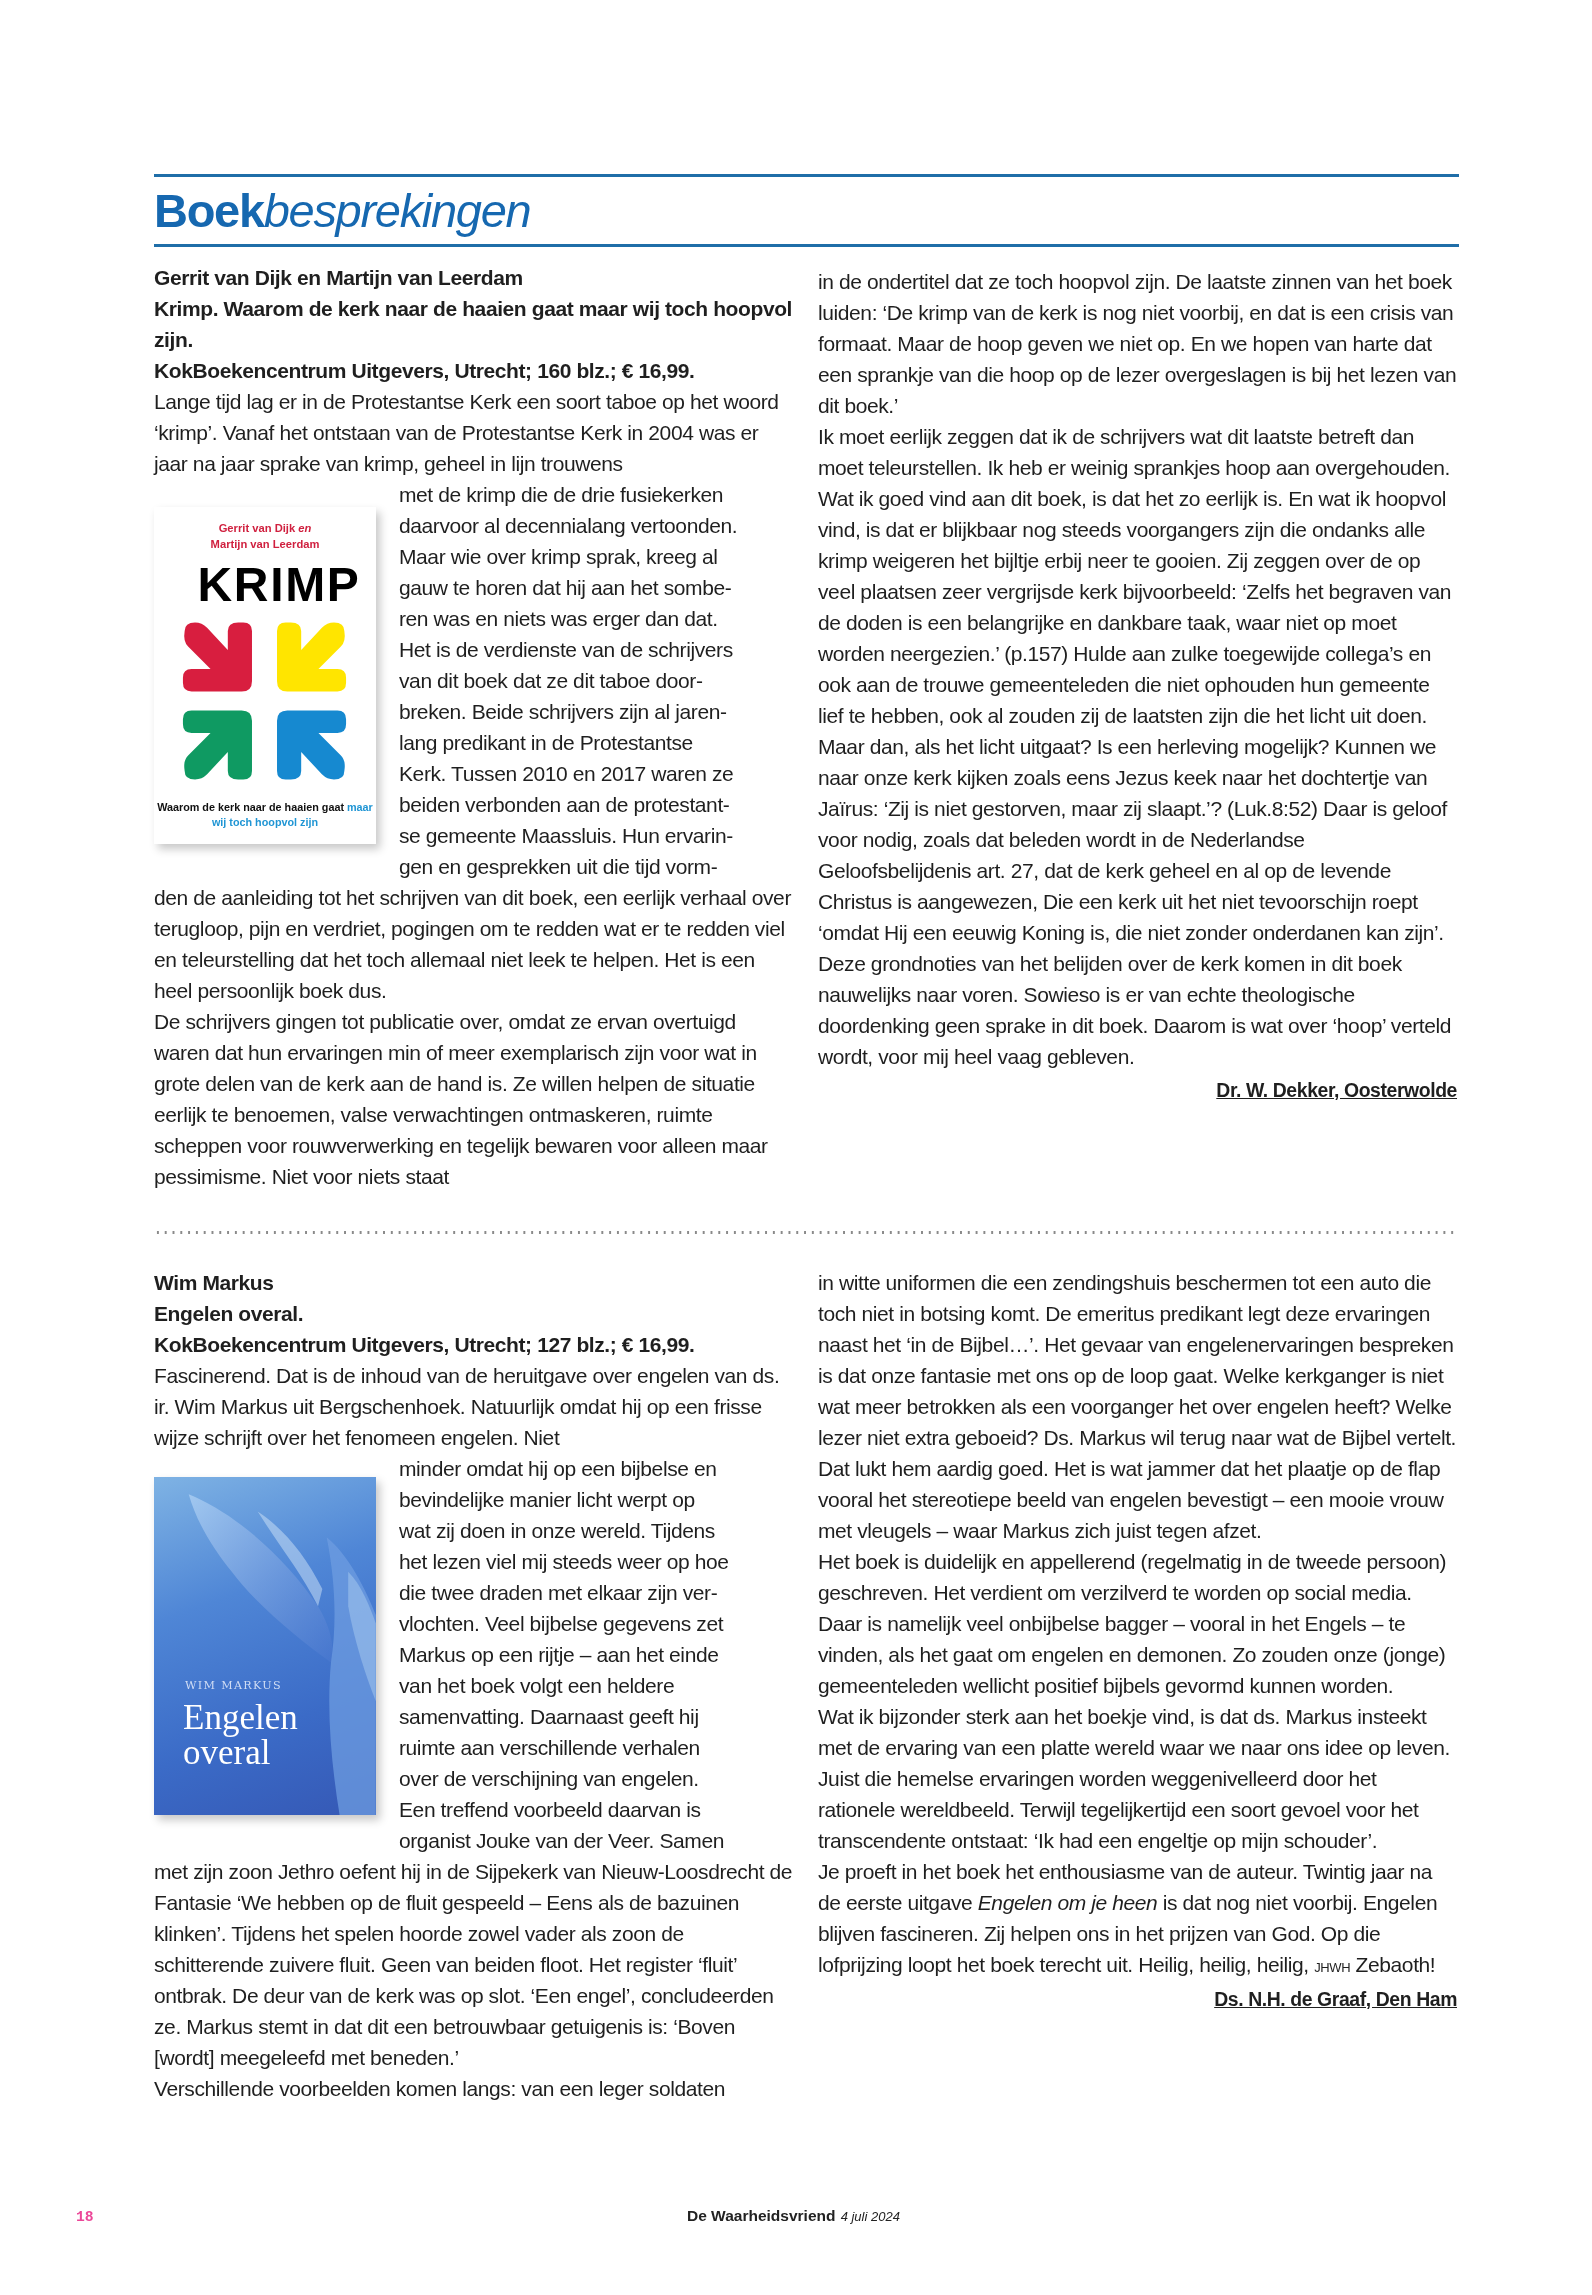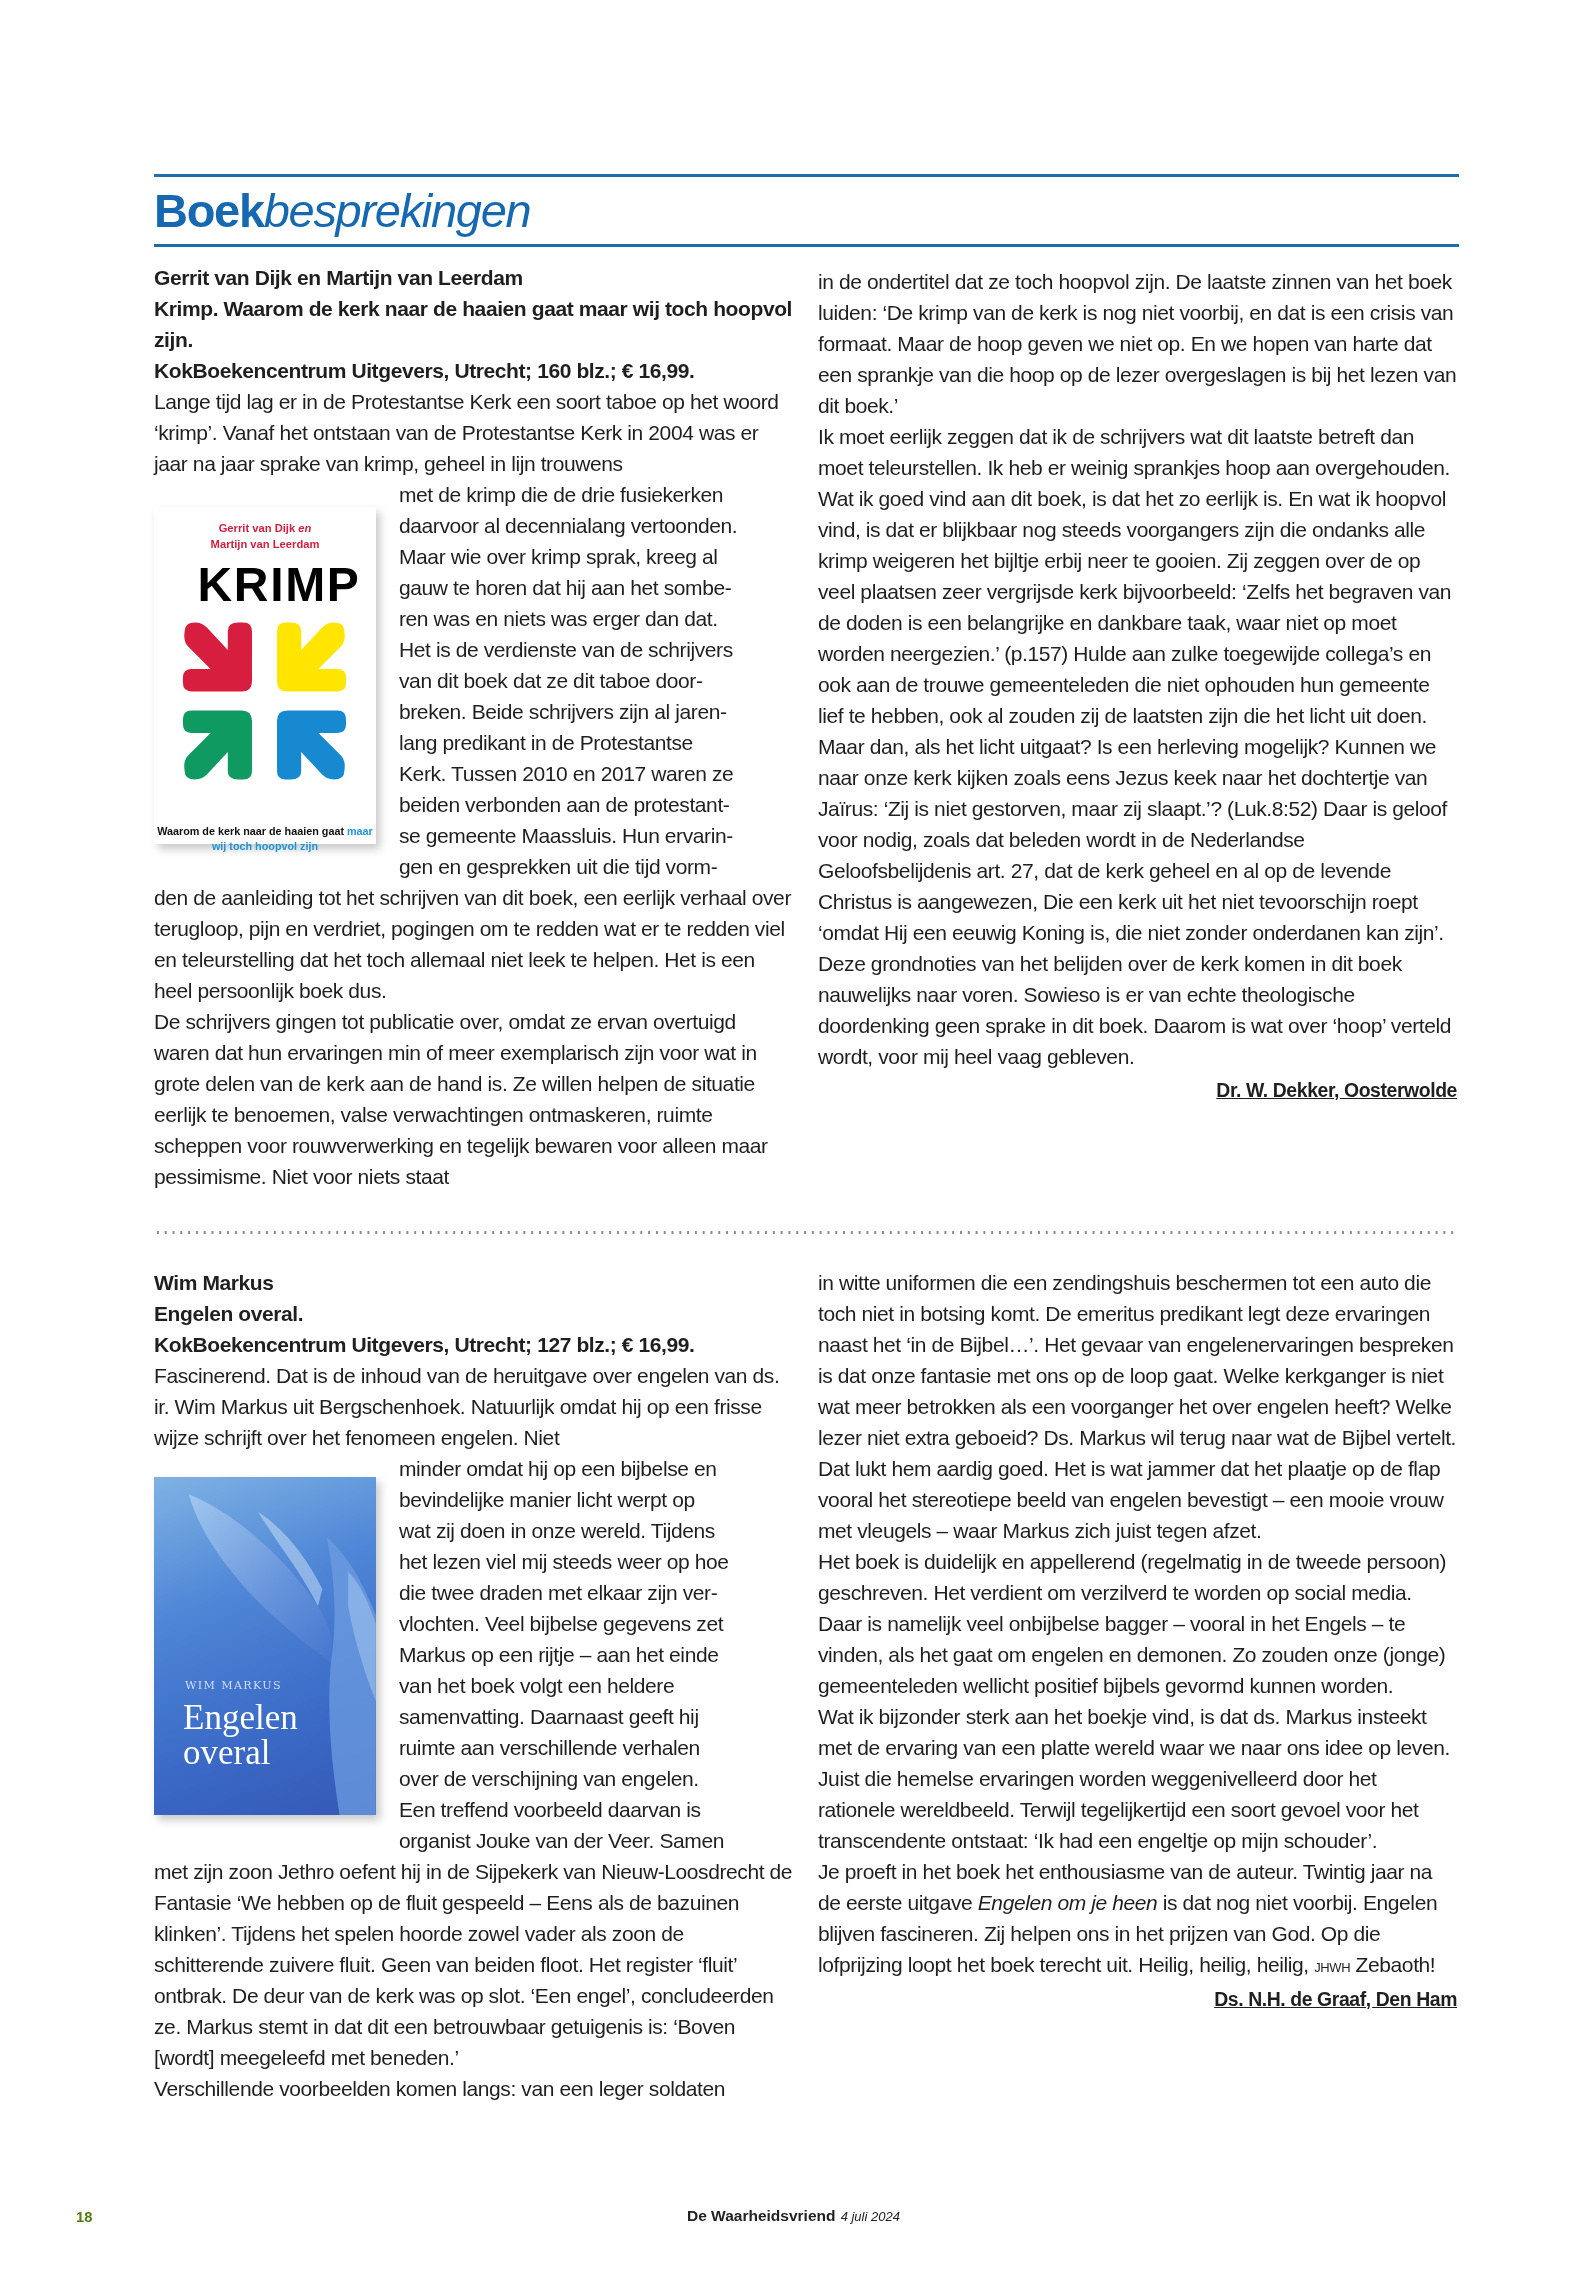--- a/index.html
+++ b/index.html
@@ -36,32 +36,32 @@
 
   .cover { position:absolute; box-shadow:3.5px 5.2px 8.6px rgba(0,0,0,0.22); }
   .cover.krimp { left:154px; top:507px; width:222px; height:337px; background:#fff; }
   .krimp .authors { position:absolute; left:0; width:100%; top:14px; text-align:center;
                     color:#d0203f; font-weight:bold; font-size:11.2px; line-height:15.5px; }
   .krimp .authors .en { font-style:italic; }
   .krimp .word { position:absolute; left:14px; width:100%; top:52px; text-align:center;
                  font-size:48px; font-weight:bold; letter-spacing:1.7px; color:#000; line-height:52px; }
   .krimp svg.arrows { position:absolute; left:22.4px; top:112px; width:177px; height:164px; }
   .krimp .sub { position:absolute; left:0; width:100%; top:293px; text-align:center;
-                font-size:10.8px; font-weight:bold; color:#111; line-height:14.7px;margin-top:24px; }
+                font-size:10.8px; font-weight:bold; color:#111; line-height:14.7px; }
   .krimp .sub .blue { color:#1f95d4; }
 
   .cover.engelen { left:154px; top:1477px; width:222px; height:338px;
         background:linear-gradient(160deg,#7fb3e4 0%,#4f86d6 35%,#3b6bc7 70%,#3558b5 100%); overflow:hidden; }
   .engelen svg.angel { position:absolute; left:0; top:0; width:222px; height:338px; }
   .engelen .author { position:absolute; left:31px; top:202px; color:#cfdcf4; font-family:"DejaVu Serif", serif;
                      font-size:11.2px; letter-spacing:1.3px; }
   .engelen .title { position:absolute; left:29px; top:223px; color:#ffffff; font-family:"Liberation Serif", serif;
                     font-size:35px; line-height:35px; }
 
-  .footer-num { position:absolute; left:76px; top:2209px; font-size:14.7px; font-weight:bold; color:#4d7c0f; }
+  .footer-num { position:absolute; left:76px; top:2209px; font-size:14.7px; font-weight:bold; color:#ec4899;font-family:Liberation Mono, monospace; }
   .footer-pub { position:absolute; left:687px; top:2207px; font-size:15.5px; color:#222; white-space:nowrap; }
   .footer-pub .name { font-weight:bold; }
   .footer-pub .date { font-style:italic; font-size:13px; margin-left:5.2px; }
 </style>
 </head>
 <body>
 
 <div class="page">
 
   <div class="rule top"></div>

